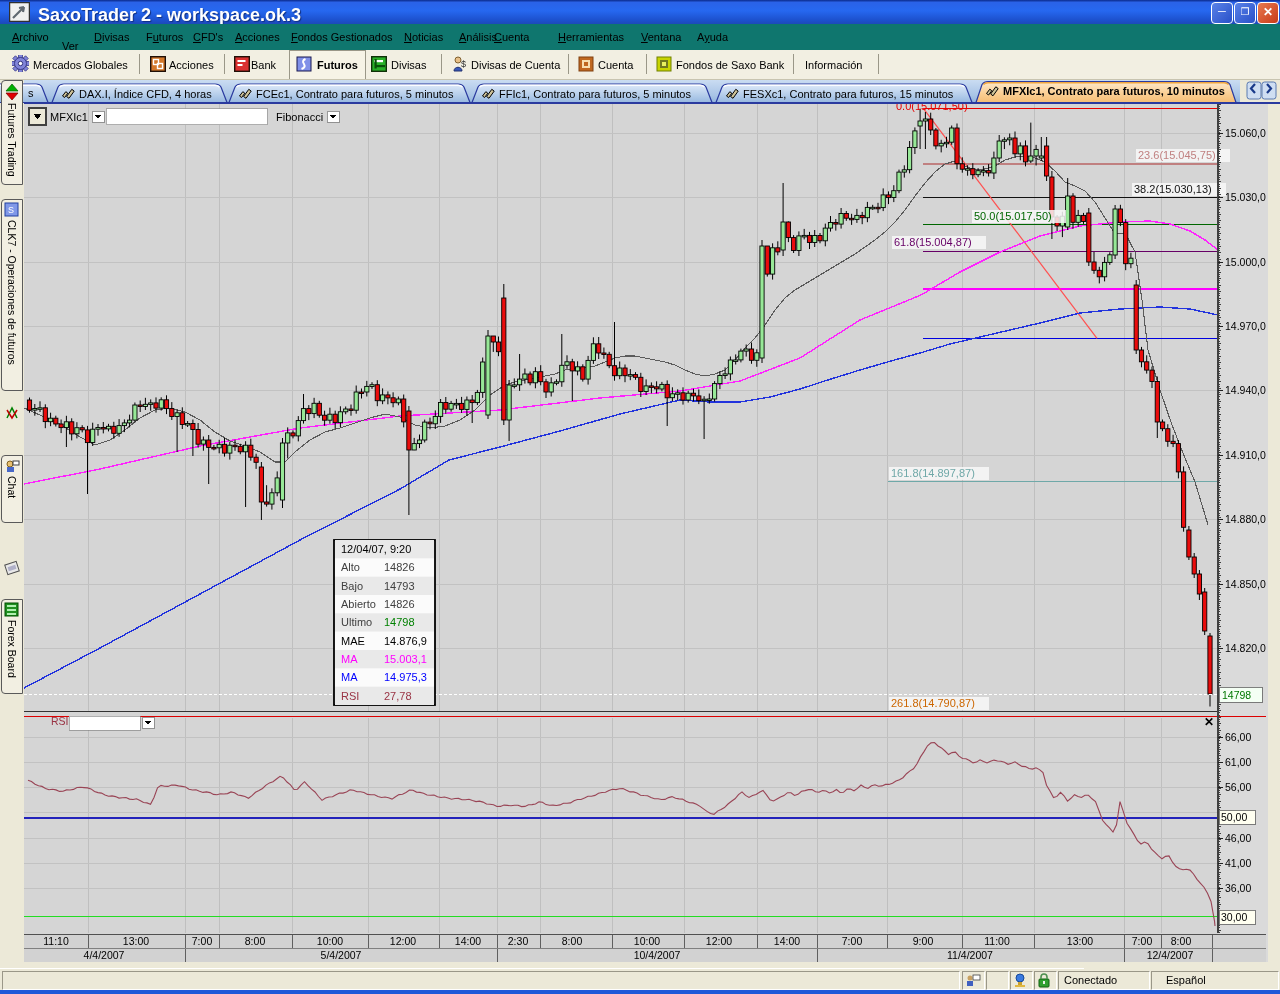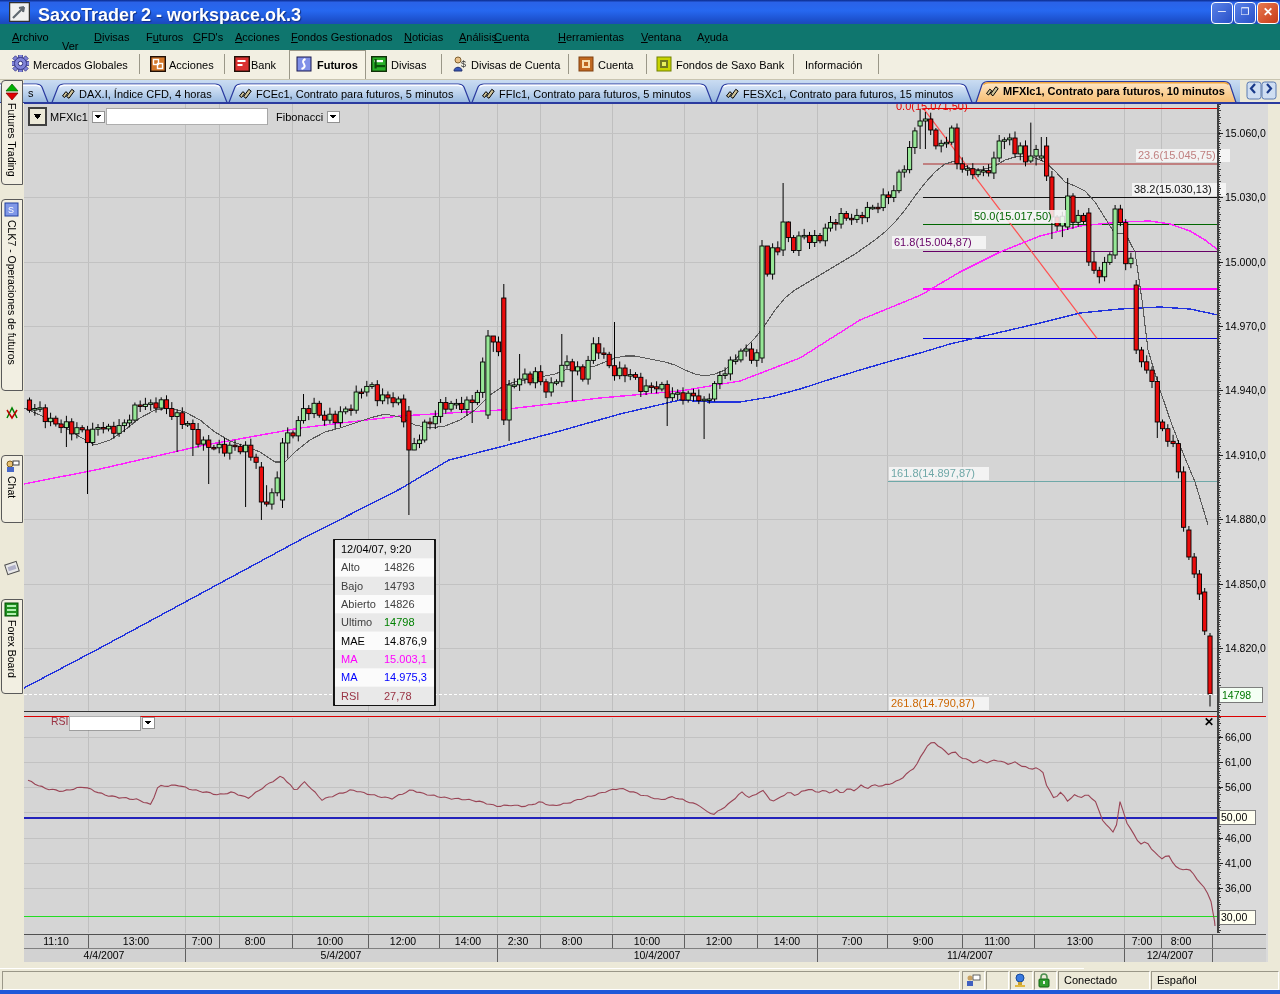--- a/index.html
+++ b/index.html
@@ -881,14 +881,14 @@
         <rect x="6" y="9" width="4" height="3" fill="#c8a030"></rect>
         <rect x="3" y="12" width="10" height="2" fill="#e0b840"></rect>
       </svg></div>
  <div style="position:absolute;left:1034px;top:2px;width:21px;height:17px;border:1px solid;border-color:#9a9788 #fff #fff #9a9788">
   <svg width="17" height="15" style="margin:1px">
         <rect x="3" y="6" width="10" height="8" rx="1" fill="#30a030" stroke="#106010"></rect>
         <path d="M5 6 v-2 a3 3 0 0 1 6 0 v2" stroke="#509050" stroke-width="1.6" fill="none"></path>
         <rect x="7" y="8" width="2" height="3" fill="#e8f0e8"></rect>
       </svg></div>
  <div style="position:absolute;left:1058px;top:2px;width:90px;height:17px;border:1px solid;border-color:#9a9788 #fff #fff #9a9788"><span style="margin-left:5px;line-height:16px">Conectado</span></div>
- <div style="position:absolute;left:1151px;top:2px;width:126px;height:17px;border:1px solid;border-color:#9a9788 #fff #fff #9a9788"><span style="margin-left:5px;line-height:16px">Español</span></div>
+ <div style="position:absolute;left:1151px;top:2px;width:126px;height:17px;border:1px solid;border-color:#9a9788 #fff #fff #9a9788"><span style="margin-left:14px;line-height:16px">Español</span></div>
 </div>
 <div style="position:absolute;left:0;top:990px;width:1280px;height:4px;background:#2058d8"></div>
 </body></html>

